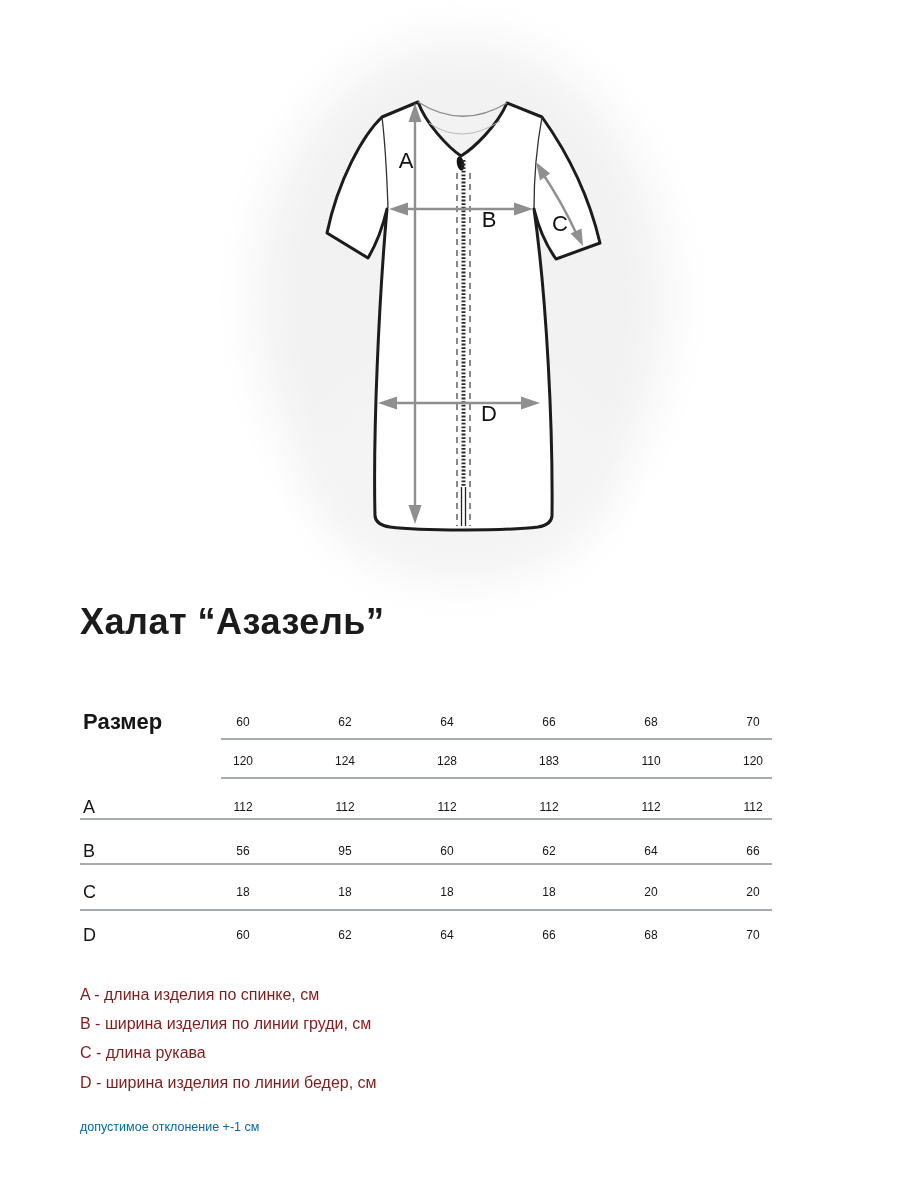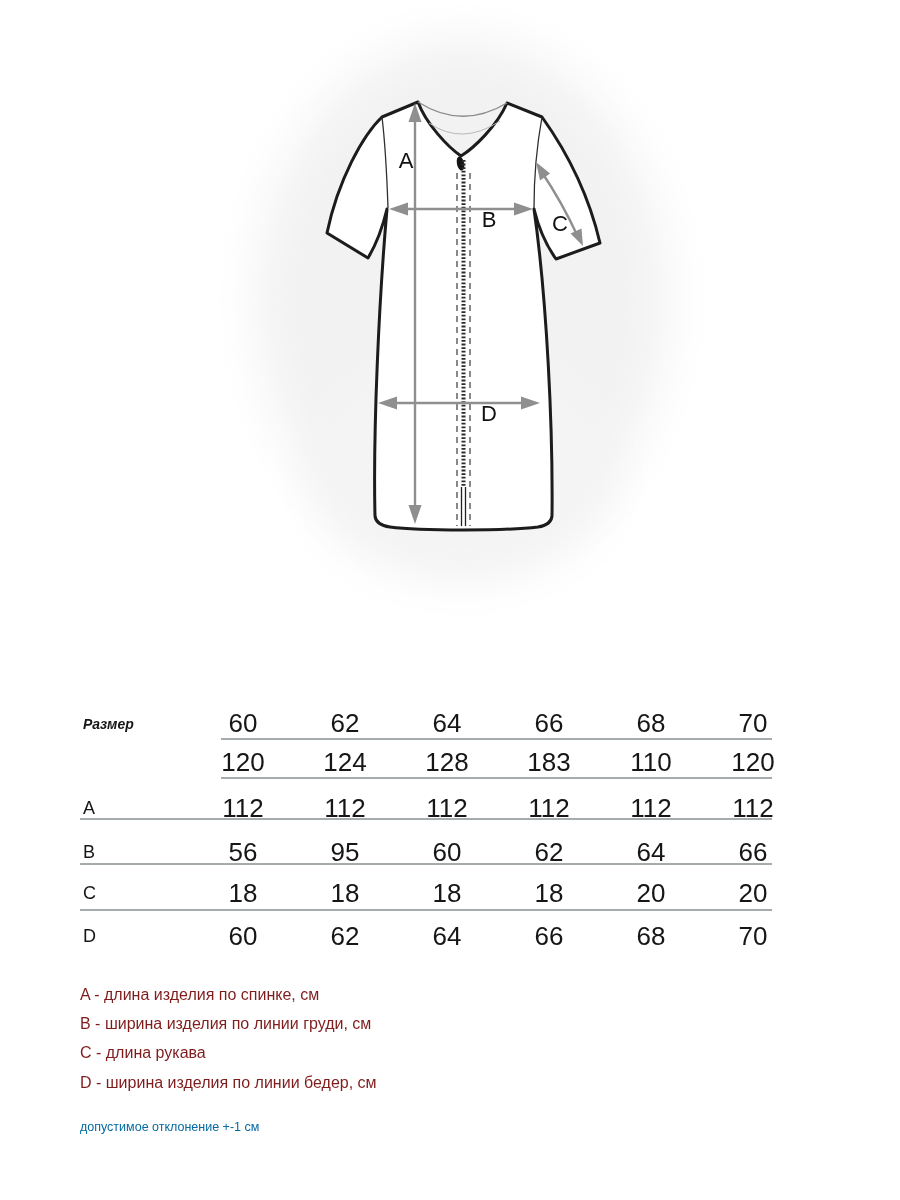--- a/index.html
+++ b/index.html
@@ -9,23 +9,23 @@
   }
   .diagram-svg{position:absolute;left:0;top:0;width:900px;height:1200px;}
   .title{
     position:absolute;left:80px;top:601px;font-size:36px;font-weight:bold;
     letter-spacing:.5px;color:#1b1b1b;white-space:nowrap;
   }
   .trow{
     position:absolute;left:80px;width:724px;height:28px;
     display:grid;grid-template-columns:112px repeat(6,102px);align-items:center;
   }
-  .cell{font-size:26px;text-align:center;color:#161616;}
+  .cell{font-size:12px;text-align:center;color:#161616;}
   .cell.label{text-align:left;padding-left:3px;font-size:18px;}
-  .cell.header-label{font-weight:bold;font-size:14px;font-style:italic;}
+  .cell.header-label{font-weight:bold;font-size:22px;}
   .rule{position:absolute;height:2px;background:#a6abae;}
   .rule.short{left:221px;width:551px;}
   .rule.long{left:80px;width:692px;}
   .legend-line{
     position:absolute;left:80px;font-size:16px;color:#7f1d1d;white-space:nowrap;
   }
   .footnote{
     position:absolute;left:80px;top:1120px;font-size:12.5px;color:#0369a1;white-space:nowrap;
   }
 </style>
@@ -101,20 +101,21 @@
       <polygon points="378,403 397,396.5 397,409.5" stroke="none"></polygon>
       <polygon points="540,403 521,396.5 521,409.5" stroke="none"></polygon>
     </g>
 
     <text x="406" y="168" font-size="22" fill="#111" text-anchor="middle">A</text>
     <text x="489" y="227" font-size="22" fill="#111" text-anchor="middle">B</text>
     <text x="560" y="231" font-size="22" fill="#111" text-anchor="middle">C</text>
     <text x="489" y="421" font-size="22" fill="#111" text-anchor="middle">D</text>
   </svg>
 
+  <div class="title">Халат “Азазель”</div>
 
   <div>
 
     <div class="trow" style="top:708px">
       <span class="cell label header-label">Размер</span>
       <span class="cell">60</span>
       <span class="cell">62</span>
       <span class="cell">64</span>
       <span class="cell">66</span>
       <span class="cell">68</span>

